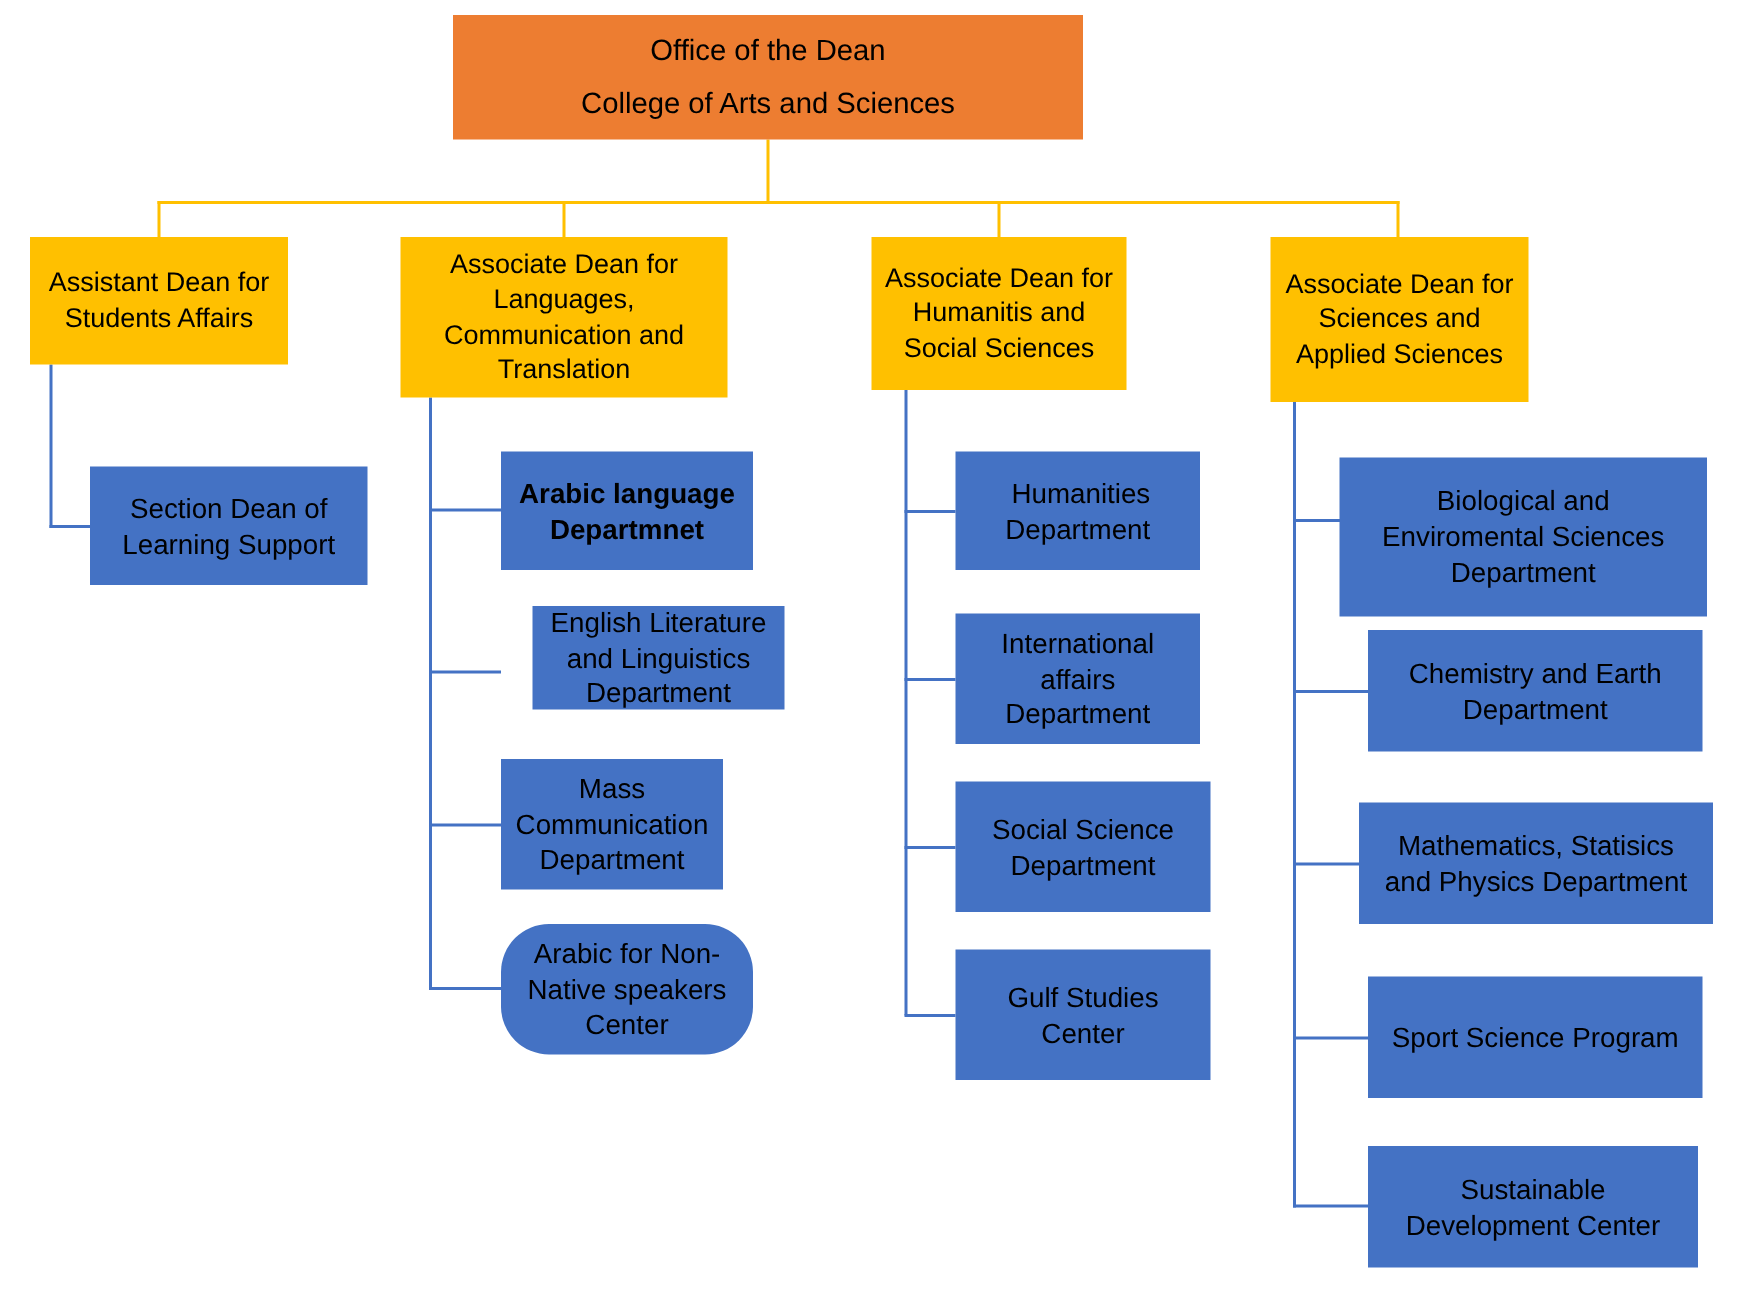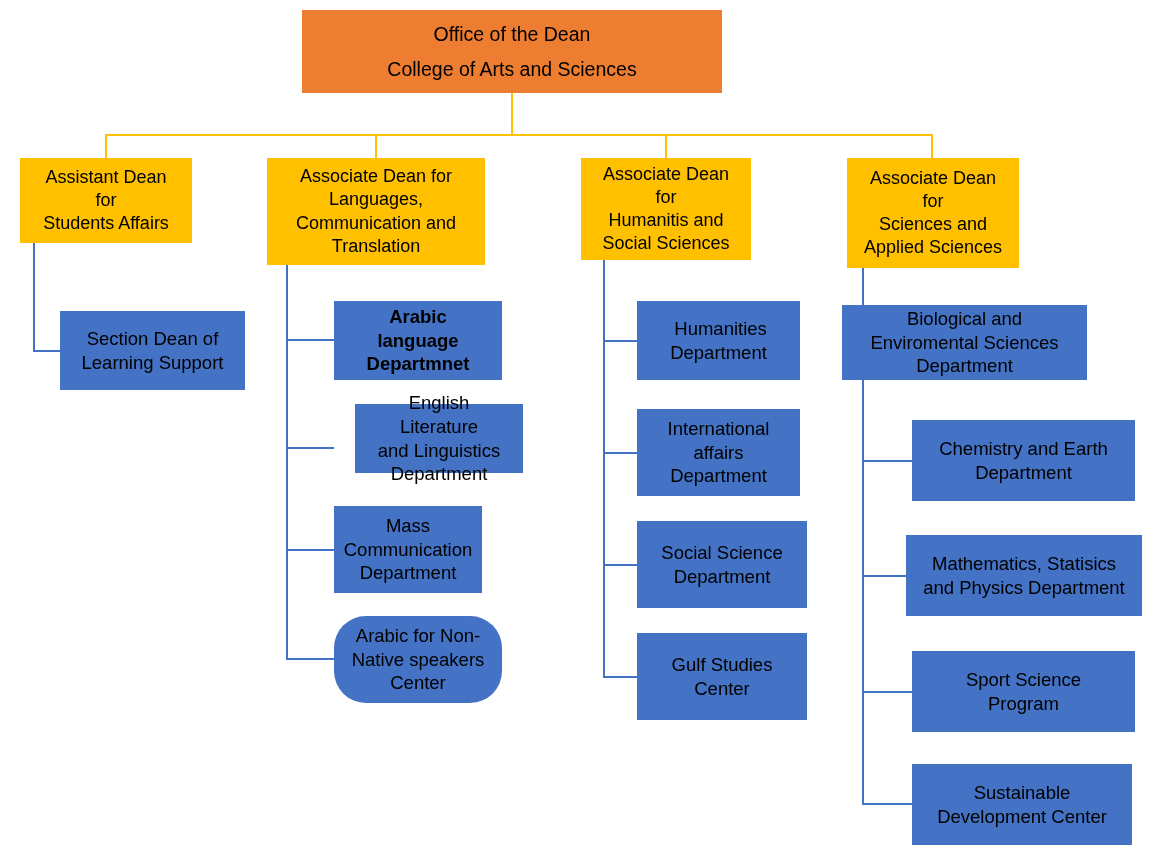--- a/index.html
+++ b/index.html
@@ -22,21 +22,21 @@
 
   
   .node {
     position: absolute;
     display: flex;
     align-items: center;
     justify-content: center;
     text-align: center;
     color: #000000;
     line-height: 1.28;
-    padding: 2px 16px;
+    padding: 2px 4px;
     z-index: 3;
     white-space: pre-line;
   }
   .node-root {
     background: #ED7D31;
     font-size: 19.5px;
     line-height: 1.75;
   }
   .node-level2 {
     background: #FFC000;
@@ -139,21 +139,21 @@
   <div class="node node-leaf" style="left:637px; top:633px; width:170px; height:87px;">Gulf Studies
 Center</div>
 
   <div class="node node-level2" style="left:847px; top:158px; width:172px; height:110px;">Associate Dean for
 Sciences and
 Applied Sciences</div>
 
   <div class="conn conn-b" style="left:862px; top:268px; width:2px; height:537px;"></div>
 
   <div class="conn conn-b" style="left:862px; top:346px; width:32px; height:2px;"></div>
-  <div class="node node-leaf" style="left:842px; top:305px; width:245px; height:75px;">Biological and
+  <div class="node node-leaf" style="left:893px; top:305px; width:245px; height:106px;">Biological and
 Enviromental Sciences
 Department</div>
 
   <div class="conn conn-b" style="left:862px; top:460px; width:51px; height:2px;"></div>
   <div class="node node-leaf" style="left:912px; top:420px; width:223px; height:81px;">Chemistry and Earth
 Department</div>
 
   <div class="conn conn-b" style="left:862px; top:575px; width:45px; height:2px;"></div>
   <div class="node node-leaf" style="left:906px; top:535px; width:236px; height:81px;">Mathematics, Statisics
 and Physics Department</div>

